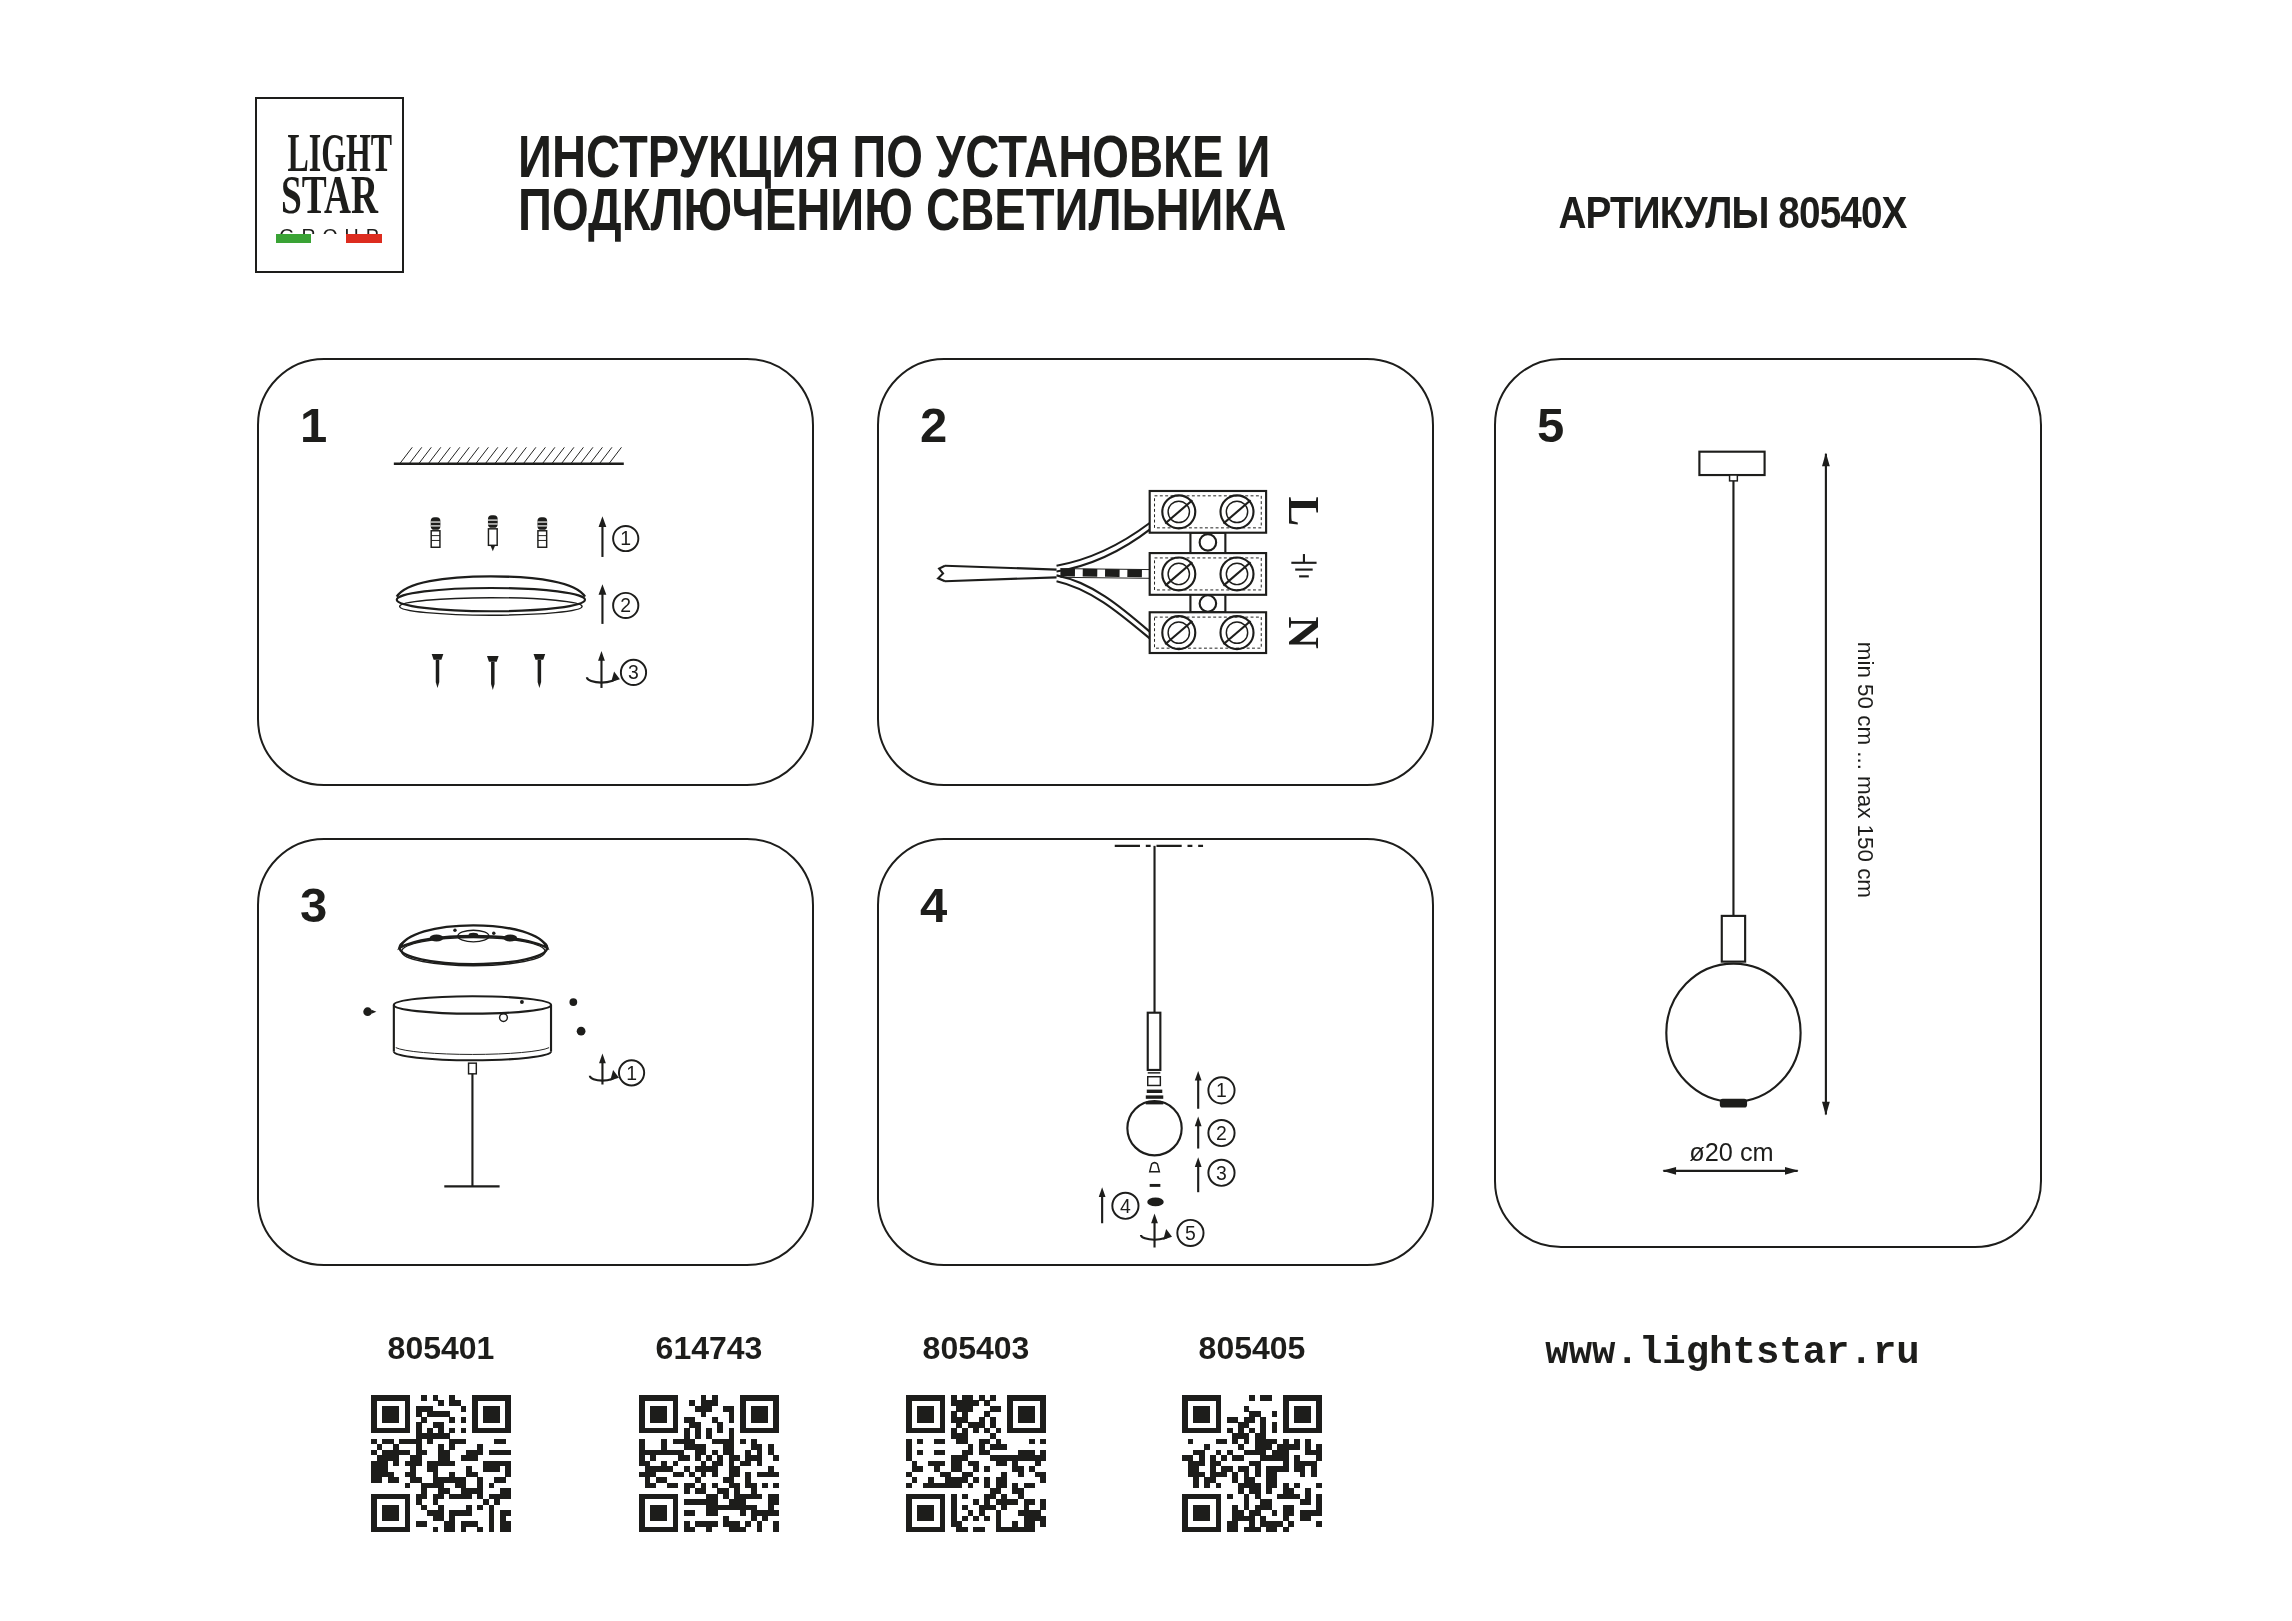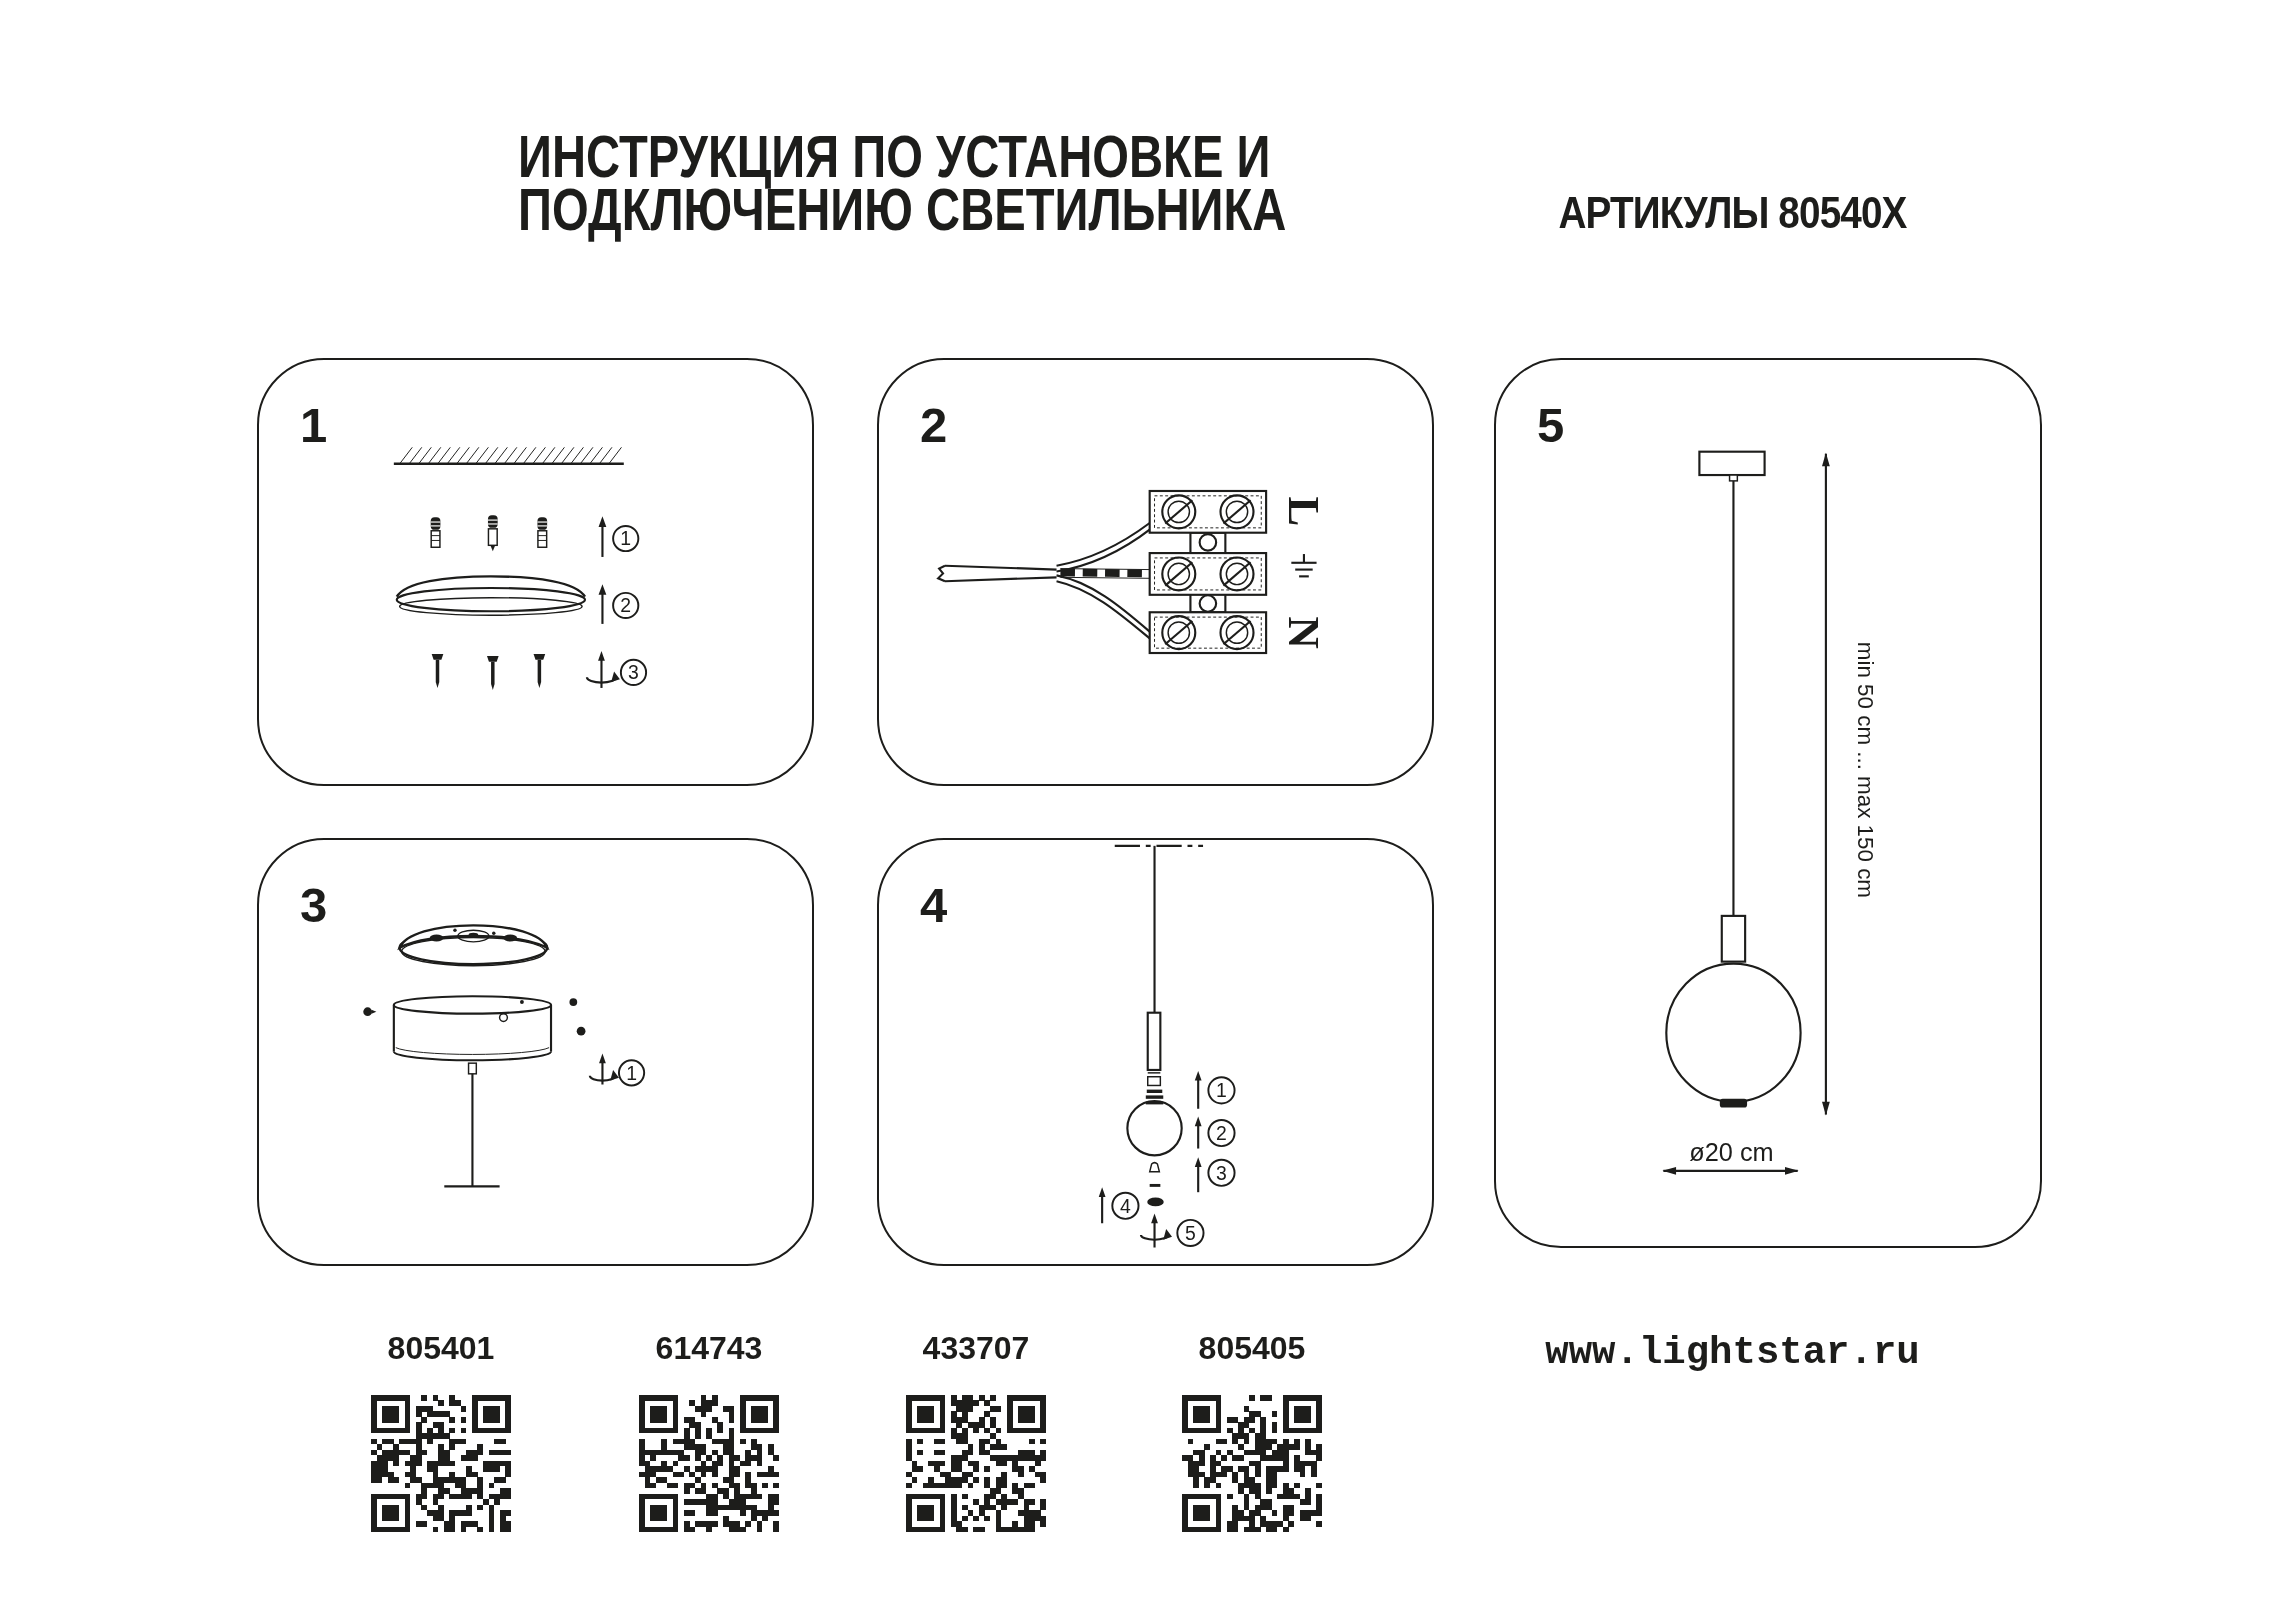--- a/index.html
+++ b/index.html
@@ -55,20 +55,30 @@
   .article-code{font-size:32px;font-weight:bold;line-height:39px;}
   .article svg.qr{margin-top:27.4px;}
   .website{position:absolute;left:1519px;top:1331px;width:427px;text-align:center;
            font-size:39px;font-weight:bold;font-family:Liberation Mono, monospace;}
 </style>
 </head>
 <body>
 
 <div class="page">
 
+  <div class="logo-box">
+    <div class="logo-light">LIGHT</div>
+    <div class="logo-star">STAR</div>
+    <div class="logo-group">GROUP</div>
+    <div class="logo-flag">
+      <span style="background:#3aa335"></span>
+      <span style="background:#ffffff"></span>
+      <span style="background:#dd2c1f"></span>
+    </div>
+  </div>
 
   <div class="title">
     <div>ИНСТРУКЦИЯ ПО УСТАНОВКЕ И</div>
     <div>ПОДКЛЮЧЕНИЮ СВЕТИЛЬНИКА</div>
   </div>
 
   <div class="articles">АРТИКУЛЫ 80540X</div>
 
   <section class="panel p1">
     <svg class="diagram" viewBox="0 0 568 437">
@@ -1004,21 +1014,21 @@
         <rect x="9" y="24" width="1.02" height="1.02" fill="#1d1d1b"></rect>
         <rect x="12" y="24" width="1.02" height="1.02" fill="#1d1d1b"></rect>
         <rect x="16" y="24" width="1.02" height="1.02" fill="#1d1d1b"></rect>
         <rect x="17" y="24" width="1.02" height="1.02" fill="#1d1d1b"></rect>
         <rect x="18" y="24" width="1.02" height="1.02" fill="#1d1d1b"></rect>
         <rect x="21" y="24" width="1.02" height="1.02" fill="#1d1d1b"></rect>
         <rect x="24" y="24" width="1.02" height="1.02" fill="#1d1d1b"></rect>
       </svg>
   </div>
   <div class="article" style="left:868px">
-    <div class="article-code">433707</div>
+    <div class="article-code">805403</div>
     <svg class="qr" width="140" height="137" viewBox="0 0 25 25" preserveAspectRatio="none" shape-rendering="crispEdges">
         <rect x="0" y="0" width="1.02" height="1.02" fill="#1d1d1b"></rect>
         <rect x="1" y="0" width="1.02" height="1.02" fill="#1d1d1b"></rect>
         <rect x="2" y="0" width="1.02" height="1.02" fill="#1d1d1b"></rect>
         <rect x="3" y="0" width="1.02" height="1.02" fill="#1d1d1b"></rect>
         <rect x="4" y="0" width="1.02" height="1.02" fill="#1d1d1b"></rect>
         <rect x="5" y="0" width="1.02" height="1.02" fill="#1d1d1b"></rect>
         <rect x="6" y="0" width="1.02" height="1.02" fill="#1d1d1b"></rect>
         <rect x="0" y="1" width="1.02" height="1.02" fill="#1d1d1b"></rect>
         <rect x="6" y="1" width="1.02" height="1.02" fill="#1d1d1b"></rect>

